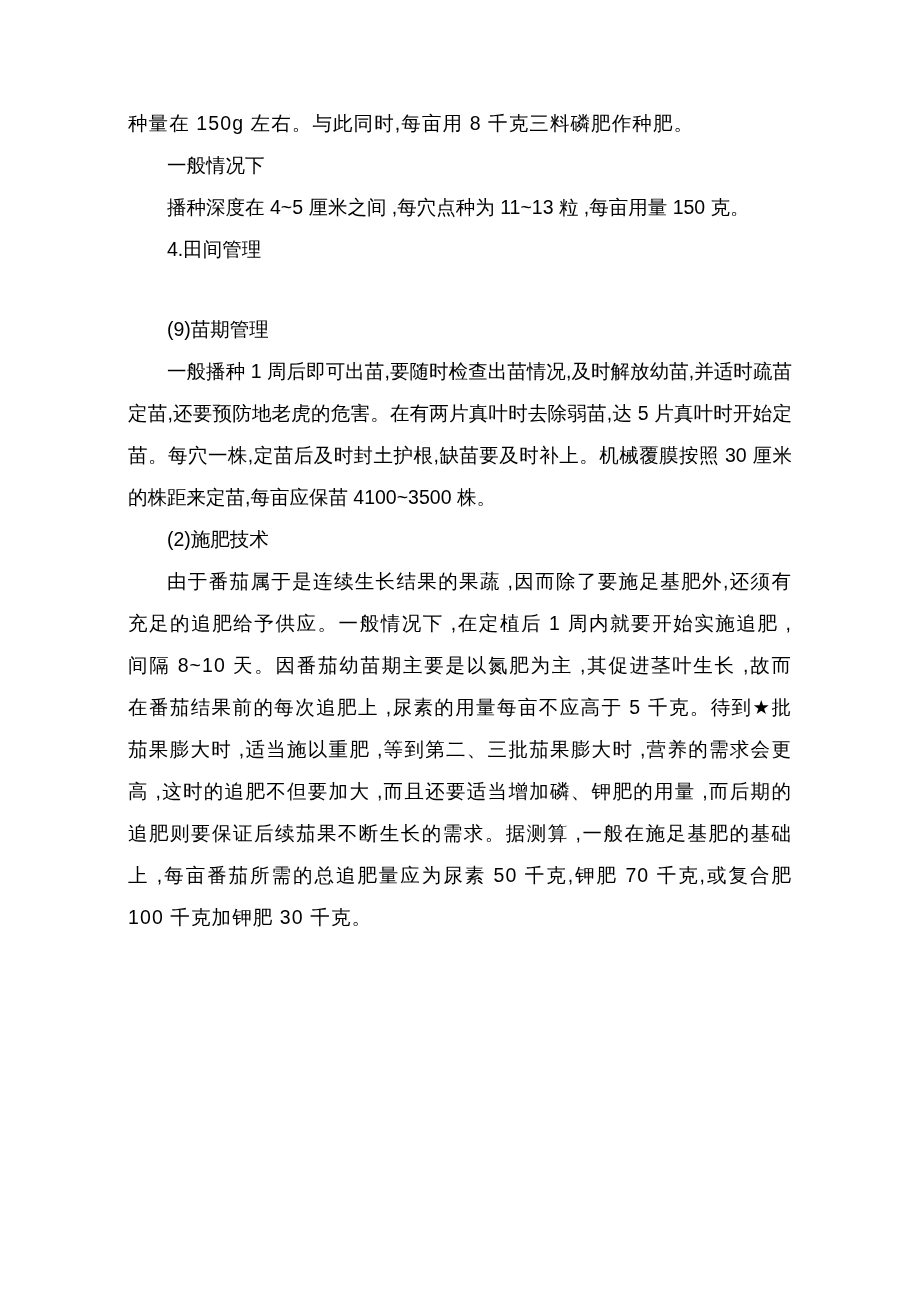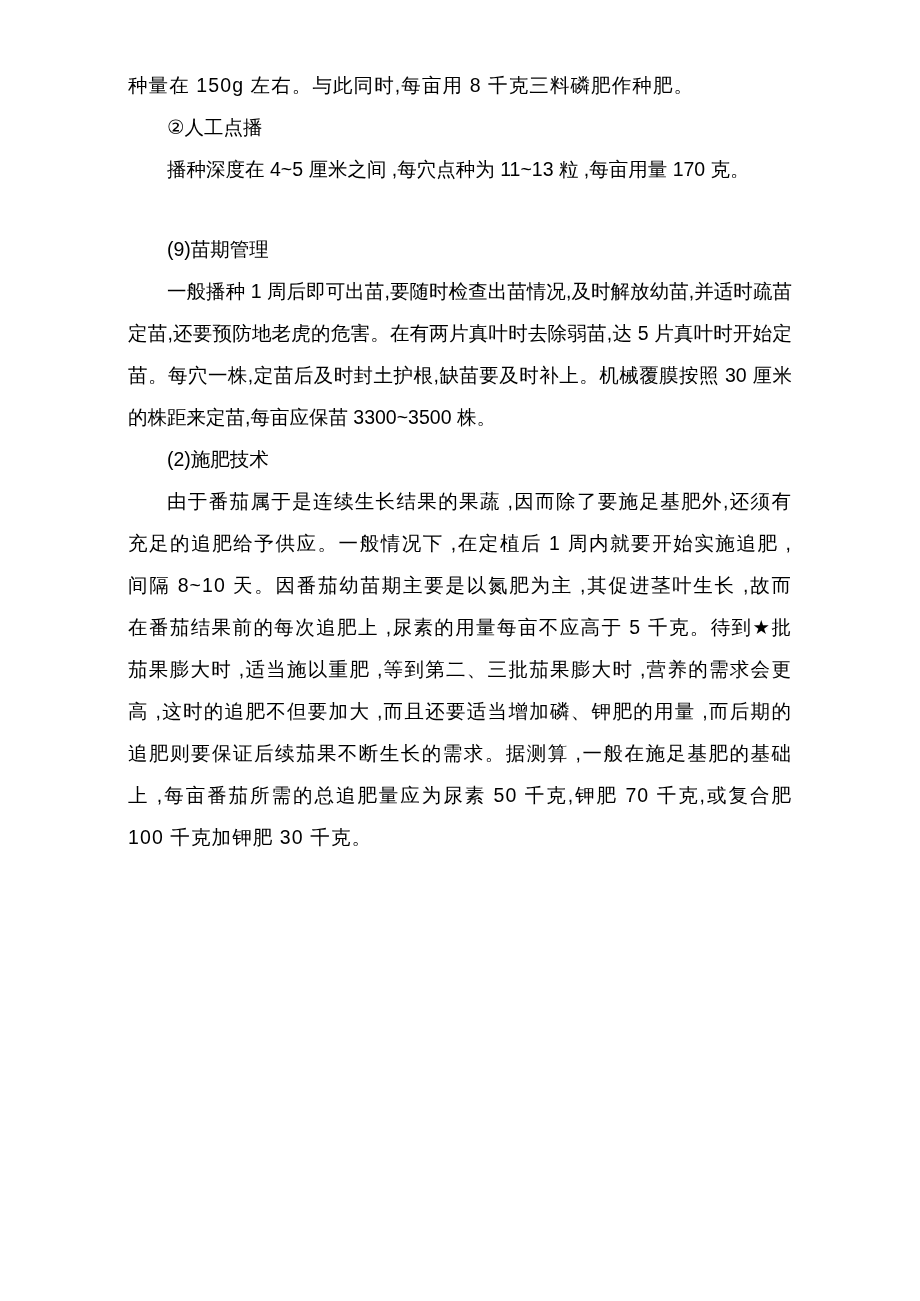--- a/index.html
+++ b/index.html
@@ -12,21 +12,21 @@
     height: 1301px;
     font-family: "Liberation Sans", "DejaVu Sans", sans-serif;
     color: #000000;
     overflow: hidden;
   }
   .page {
     position: relative;
     width: 920px;
     height: 1301px;
     box-sizing: border-box;
-    padding: 64px 128px 0 128px;
+    padding: 102px 128px 0 128px;
   }
   .doc-body {
     width: 664px;
   }
   p {
     margin: 0;
     font-size: 19.5px;
     line-height: 42px;
     letter-spacing: 0.2px;
     text-align: justify;
@@ -47,30 +47,31 @@
   }
 </style>
 </head>
 <body>
 
 <div class="page">
   <div class="doc-body">
 
     <p class="wide">种量在 150g 左右。与此同时,每亩用 8 千克三料磷肥作种肥。</p>
 
-    <p class="narrow indent">②人工点播</p>
+    <p class="narrow indent">一般情况下</p>
 
-    <p class="narrow indent">播种深度在 4~5 厘米之间 ,每穴点种为 11~13 粒 ,每亩用量 170 克。</p>
+    <p class="narrow indent">播种深度在 4~5 厘米之间 ,每穴点种为 11~13 粒 ,每亩用量 150 克。</p>
 
+    <p class="narrow indent">4.田间管理</p>
 
     <div class="spacer-lg"></div>
 
     <p class="narrow indent">(9)苗期管理</p>
 
-    <p class="narrow indent">一般播种 1 周后即可出苗,要随时检查出苗情况,及时解放幼苗,并适时疏苗定苗,还要预防地老虎的危害。在有两片真叶时去除弱苗,达 5 片真叶时开始定苗。每穴一株,定苗后及时封土护根,缺苗要及时补上。机械覆膜按照 30 厘米的株距来定苗,每亩应保苗 3300~3500 株。</p>
+    <p class="narrow indent">一般播种 1 周后即可出苗,要随时检查出苗情况,及时解放幼苗,并适时疏苗定苗,还要预防地老虎的危害。在有两片真叶时去除弱苗,达 5 片真叶时开始定苗。每穴一株,定苗后及时封土护根,缺苗要及时补上。机械覆膜按照 30 厘米的株距来定苗,每亩应保苗 4100~3500 株。</p>
 
     <p class="narrow indent">(2)施肥技术</p>
 
     <p class="wide indent">由于番茄属于是连续生长结果的果蔬 ,因而除了要施足基肥外,还须有充足的追肥给予供应。一般情况下 ,在定植后 1 周内就要开始实施追肥 ,间隔 8~10 天。因番茄幼苗期主要是以氮肥为主 ,其促进茎叶生长 ,故而在番茄结果前的每次追肥上 ,尿素的用量每亩不应高于 5 千克。待到★批茄果膨大时 ,适当施以重肥 ,等到第二、三批茄果膨大时 ,营养的需求会更高 ,这时的追肥不但要加大 ,而且还要适当增加磷、钾肥的用量 ,而后期的追肥则要保证后续茄果不断生长的需求。据测算 ,一般在施足基肥的基础上 ,每亩番茄所需的总追肥量应为尿素 50 千克,钾肥 70 千克,或复合肥 100 千克加钾肥 30 千克。</p>
 
 
 
   </div>
 </div>
 

